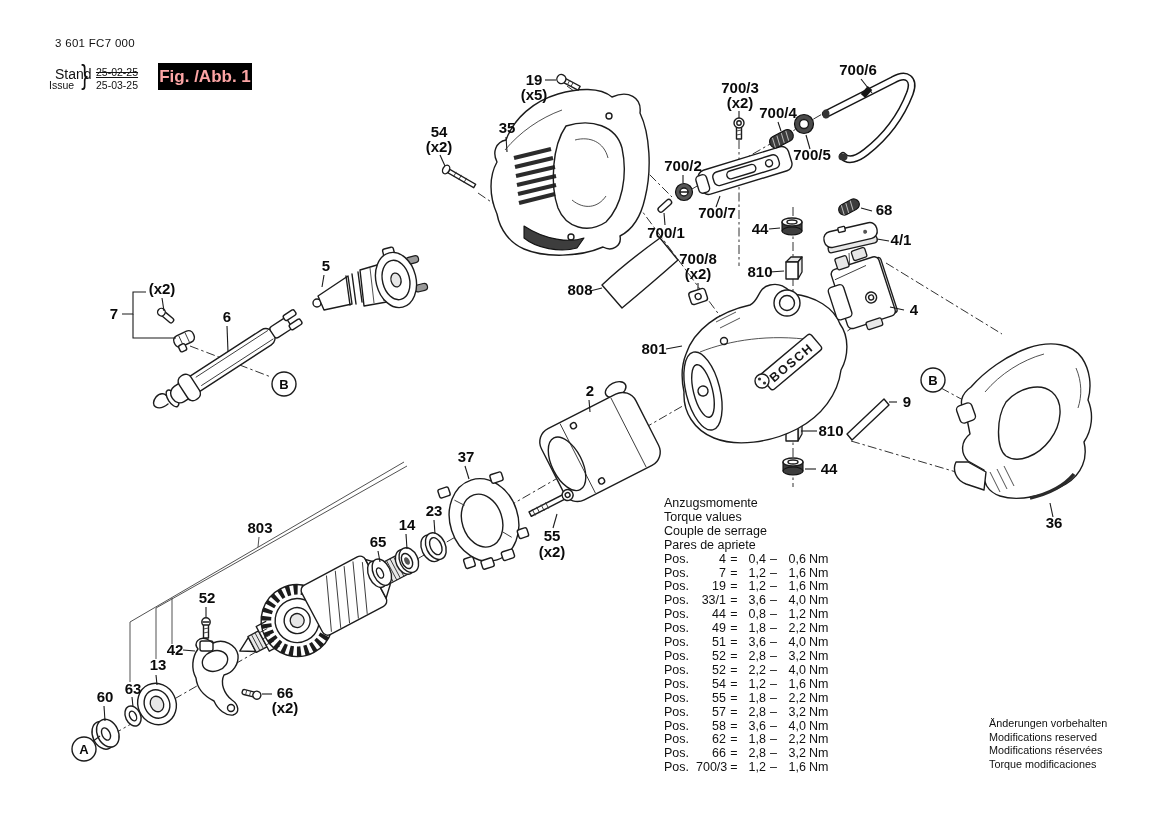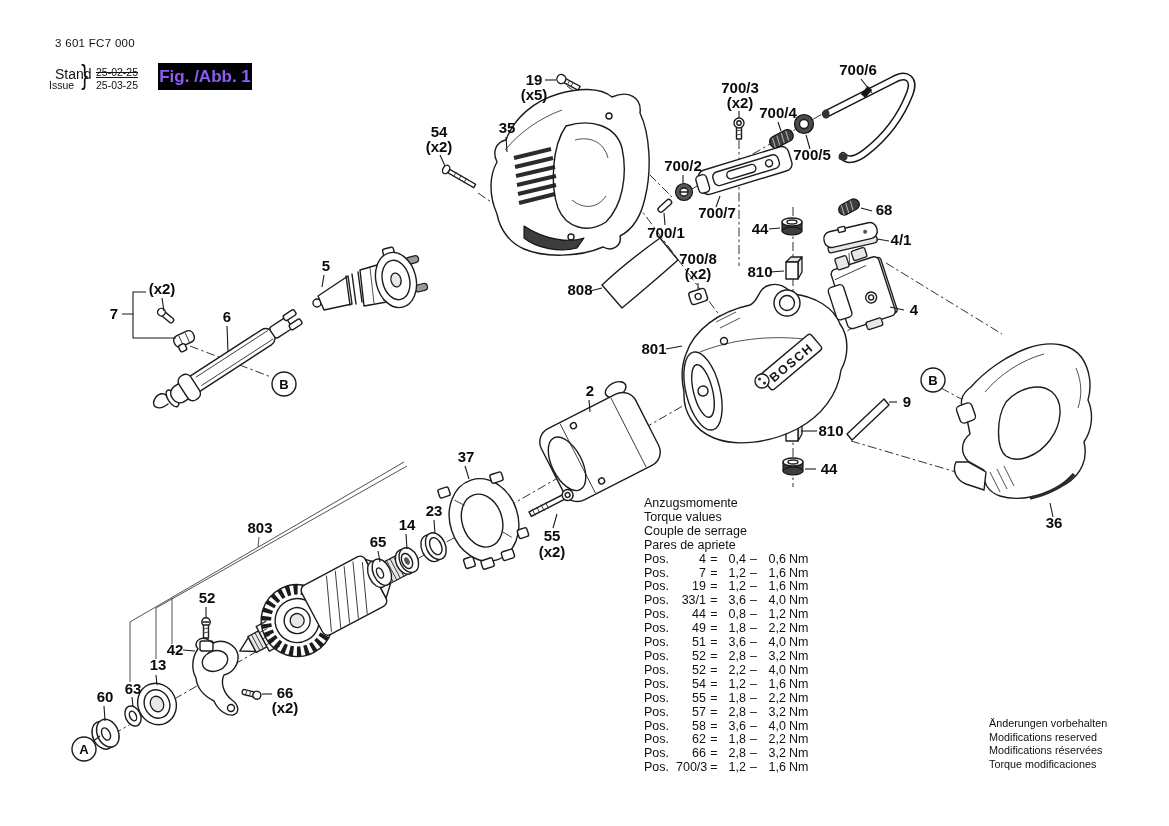--- a/index.html
+++ b/index.html
@@ -7,28 +7,28 @@
         font-family:"Liberation Sans",sans-serif;color:#111;}
   .abs{position:absolute;}
   svg{position:absolute;left:0;top:0;}
   
   .pn{left:55px;top:37px;font-size:11.5px;letter-spacing:.3px;}
   .stand{left:55px;top:66px;font-size:14px;}
   .issue{left:49px;top:79px;font-size:10.5px;}
   .brace{left:80px;top:60px;font-size:27px;font-weight:400;transform:scaleX(.75);}
   .sdate{left:96px;top:66px;font-size:10.5px;text-decoration:underline line-through;}
   .idate{left:96px;top:79px;font-size:10.5px;}
-  .figbox{left:158px;top:63px;width:94px;height:27px;background:#000;color:#8b5cf6;
+  .figbox{left:158px;top:63px;width:94px;height:27px;background:#000;color:#fca5a5;
           font-size:17px;font-weight:bold;display:flex;align-items:center;justify-content:center;}
   
   .notice{left:113px;top:163px;width:92px;height:79px;border:2.4px solid #111;border-radius:9px;}
   .nicons{height:42px;display:flex;align-items:center;justify-content:center;gap:7px;border-bottom:2px solid #111;}
   .npos{padding:2px 0 0 9px;font-size:13.5px;font-weight:bold;line-height:15px;}
   
-  .torque{left:644px;top:497px;font-size:12.5px;line-height:13.9px;white-space:nowrap;}
+  .torque{left:664px;top:497px;font-size:12.5px;line-height:13.9px;white-space:nowrap;}
   .trow{display:flex;}
   .c-posl{width:32px;}
   .c-pos{width:30px;text-align:right;}
   .c-eq{width:16px;text-align:center;}
   .c-min{width:24px;text-align:right;}
   .c-dash{width:15px;text-align:center;}
   .c-max{width:25px;text-align:right;}
   .c-unit{margin-left:3px;}
   
   .footer{left:989px;top:717px;font-size:10.8px;line-height:13.6px;}

